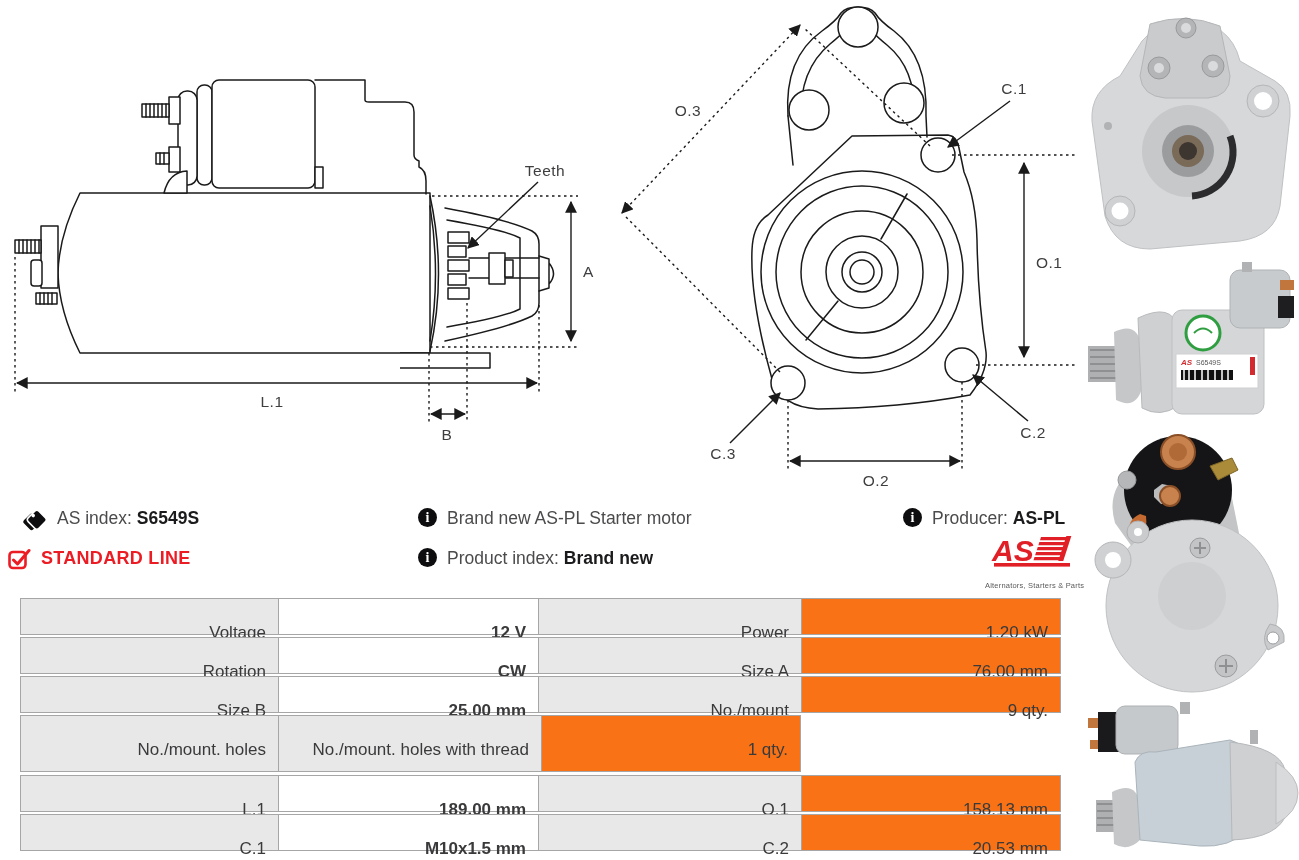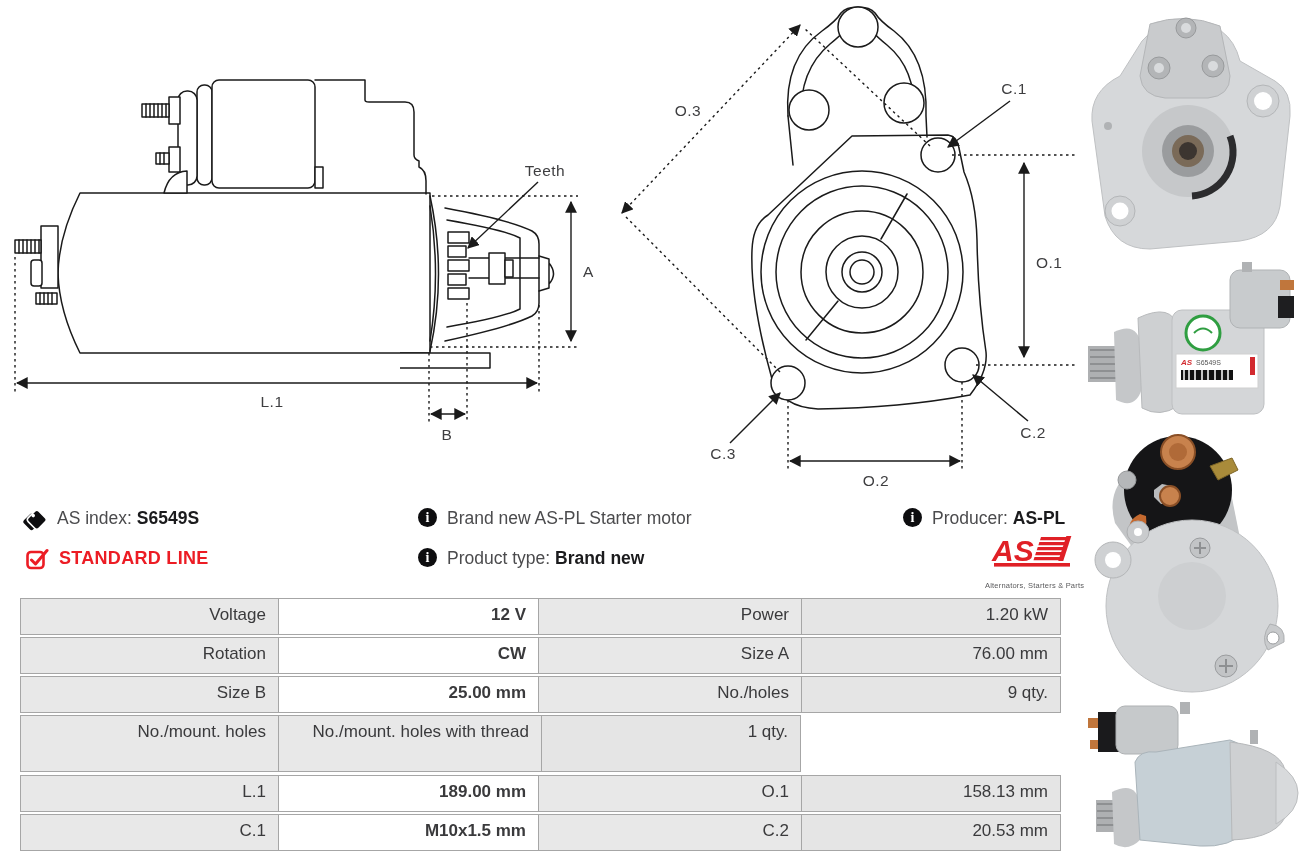--- a/index.html
+++ b/index.html
@@ -17,27 +17,27 @@
            font-weight:bold;font-size:14px;flex:0 0 auto;}
 
   
   .brand{position:absolute;left:985px;top:534px;width:95px;text-align:center;}
   .brand .tagline{font-size:7.5px;color:#5a5a5c;margin-top:7px;letter-spacing:.2px;white-space:nowrap;}
 
   
   .spec-table{position:absolute;left:20px;top:598px;width:1041px;}
   .t-row{display:flex;margin-bottom:2px;}
   .t-row.gap-top{margin-top:3px;}
-  .t-cell{box-sizing:border-box;border:1px solid #a6a6a6;padding:5px 12px 0 10px;text-align:right;
+  .t-cell{box-sizing:border-box;border:1px solid #a6a6a6;padding:23px 12px 0 10px;text-align:right;
           font-size:17px;color:#3a3a3c;line-height:1.25;height:37px;}
   .t-row.tall .t-cell{height:57px;text-align:right;}
   .t-label{background:#e8e8e8;width:259px;}
   .t-val{background:#fff;width:260px;border-left:none;font-weight:bold;}
   .t-label2{background:#e8e8e8;width:263px;border-left:none;}
-  .t-val2{background:#e5e5e5;width:259px;border-left:none;}
+  .t-val2{background:#f97316;width:259px;border-left:none;}
 
   
   .tech path,.tech rect,.tech circle,.tech line,.tech polyline{vector-effect:non-scaling-stroke;}
   .ln{fill:none;stroke:#1a1a1a;stroke-width:1.5;stroke-linejoin:round;stroke-linecap:round;}
   .lnf{fill:#fff;stroke:#1a1a1a;stroke-width:1.5;stroke-linejoin:round;}
   .dot{fill:none;stroke:#1a1a1a;stroke-width:1.4;stroke-dasharray:2.5,3.5;}
   .dim{fill:none;stroke:#1a1a1a;stroke-width:1.4;}
   .dlab{font-size:15.5px;fill:#3e3e40;letter-spacing:.5px;}
 </style>
 </head>
@@ -295,37 +295,37 @@
         <rect x="9" y="2" width="15" height="15" rx="3" fill="#0d0d0f" stroke="#fff" stroke-width="1.6"></rect>
       </g>
       <circle cx="13.2" cy="7.6" r="1.8" fill="#fff"></circle>
     </svg>
     <span>
       <span>AS index:</span>
       <b>S6549S</b>
     </span>
   </div>
 
-  <div class="info-item" style="left:26px;top:548px">
+  <div class="info-item" style="left:8px;top:548px">
     <svg width="23" height="22" viewBox="0 0 23 22">
       <rect x="1.5" y="4" width="16" height="16" rx="3.5" fill="none" stroke="#ec1c24" stroke-width="2.6"></rect>
       <polyline points="5.5,12 9.5,16 21,2.5" fill="none" stroke="#ec1c24" stroke-width="3" stroke-linecap="round" stroke-linejoin="round"></polyline>
     </svg>
     <span class="std-line">STANDARD LINE</span>
   </div>
 
   <div class="info-item" style="left:418px;top:508px">
     <span class="i-badge">i</span>
     <span>Brand new AS-PL Starter motor</span>
   </div>
 
   <div class="info-item" style="left:418px;top:548px">
     <span class="i-badge">i</span>
     <span>
-      <span>Product type:</span>
+      <span>Product index:</span>
       <b>Brand new</b>
     </span>
   </div>
 
   <div class="info-item" style="left:903px;top:508px">
     <span class="i-badge">i</span>
     <span>
       <span>Producer:</span>
       <b>AS-PL</b>
     </span>
@@ -359,21 +359,21 @@
     <div class="t-row">
       <div class="t-cell t-label">Rotation</div>
       <div class="t-cell t-val">CW</div>
       <div class="t-cell t-label2">Size A</div>
       <div class="t-cell t-val2">76.00 mm</div>
     </div>
 
     <div class="t-row">
       <div class="t-cell t-label">Size B</div>
       <div class="t-cell t-val">25.00 mm</div>
-      <div class="t-cell t-label2">No./holes</div>
+      <div class="t-cell t-label2">No./mount</div>
       <div class="t-cell t-val2">9 qty.</div>
     </div>
 
     <div class="t-row tall">
       <div class="t-cell t-label">No./mount. holes</div>
       <div class="t-cell t-label2">No./mount. holes with thread</div>
       <div class="t-cell t-val2">1 qty.</div>
     </div>
 
     <div class="t-row gap-top">

